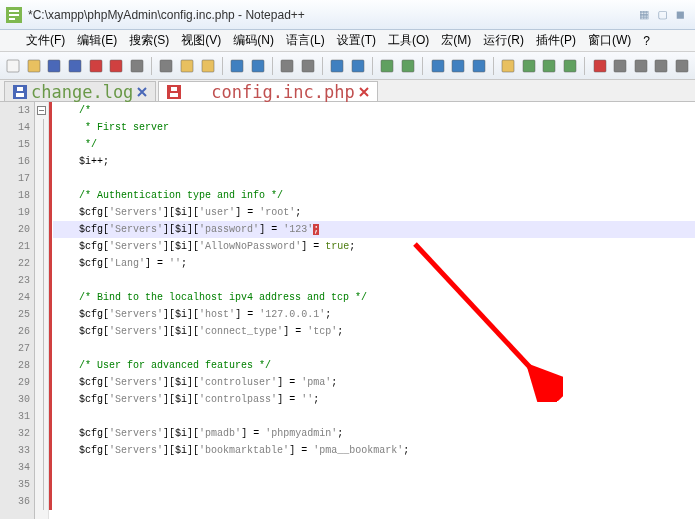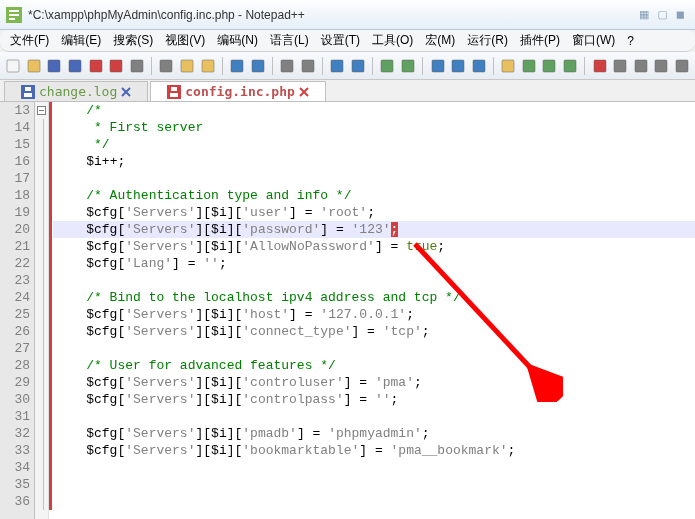--- a/index.html
+++ b/index.html
@@ -6,41 +6,41 @@
 body { font-family: "Microsoft YaHei", Arial, sans-serif; font-size: 12px; background: #f0f0f0; overflow: hidden; width: 695px; height: 519px; }
 
 
 .titlebar { height: 30px; background: linear-gradient(#fdfeff, #e6eef8); border-bottom: 1px solid #b8c8da; display: flex; align-items: center; padding: 0 6px; }
 .titlebar .app-icon { width: 16px; height: 16px; margin-right: 6px; }
 .titlebar .title-text { flex: 1; color: #333; font-size: 12px; }
 .titlebar .faded { color: #8aa0b8; margin-left: 20px; font-size: 11px; }
 .titlebar .faded .glyph { margin: 0 4px; }
 
 
-.menubar { height: 22px; background: #f5f6f7; border-bottom: 1px solid #d0d0d0; display: flex; align-items: center; padding: 0 4px; border-radius: 9px; }
+.menubar { height: 22px; background: #f5f6f7; border-bottom: 1px solid #d0d0d0; display: flex; align-items: center; padding: 0 20px; }
 .menubar span { padding: 0 6px; cursor: default; }
 
 
 .toolbar { height: 28px; background: linear-gradient(#f8fafd, #e8edf3); border-bottom: 1px solid #c8c8c8; display: flex; align-items: center; padding: 0 4px; gap: 2px; }
 .toolbar .tbtn { width: 20px; height: 20px; display: flex; align-items: center; justify-content: center; border: 1px solid transparent; border-radius: 2px; }
 .toolbar .sep { width: 1px; height: 18px; background: #c0c0c0; margin: 0 3px; }
 .toolbar svg { width: 16px; height: 16px; }
 
 
 .tabbar { height: 22px; background: #f0f0f0; border-bottom: 1px solid #c0c0c0; display: flex; align-items: flex-end; padding-left: 4px; }
-.tab { height: 20px; padding: 0 16px; display: flex; align-items: center; gap: 4px; background: #e8e8e8; border: 1px solid #c0c0c0; border-bottom: none; margin-right: 2px; font-size: 13px; font-family: Consolas, monospace; cursor: default; }
+.tab { height: 20px; padding: 0 8px; display: flex; align-items: center; gap: 4px; background: #e8e8e8; border: 1px solid #c0c0c0; border-bottom: none; margin-right: 2px; font-size: 17px; font-family: Consolas, monospace; cursor: default; }
 .tab.inactive .fname { color: #6a9948; }
 .tab.active { background: #fff; }
-.tab.active .fname { color: #c05050; font-weight: bold; }
+.tab.active .fname { color: #c05050; font-weight: normal; margin-left: 26px; }
 .tab .disk { width: 14px; height: 14px; }
 .tab .close-x { width: 10px; height: 10px; display: inline-flex; align-items: center; justify-content: center; }
 .tab .close-x svg { width: 10px; height: 10px; }
 
 
-.editor { display: flex; height: 417px; background: #fff; font-family: Consolas, "Courier New", monospace; font-size: 13px; position: relative; }
+.editor { display: flex; height: 417px; background: #fff; font-family: Consolas, "Courier New", monospace; font-size: 10px; position: relative; }
 .gutter { width: 35px; background: #e8e8e8; border-right: 1px solid #c0c0c0; color: #808080; text-align: right; padding-right: 4px; }
 .gutter div { height: 17px; line-height: 17px; }
 .fold { width: 14px; background: #f4f4f4; border-right: 1px solid #e0e0e0; }
 .fold div { height: 17px; display: flex; align-items: center; justify-content: center; }
 .fold .box { width: 9px; height: 9px; border: 1px solid #808080; background: #fff; position: relative; }
 .fold .box::before { content: ''; position: absolute; left: 1px; right: 1px; top: 3px; height: 1px; background: #808080; }
 .fold .line { width: 1px; height: 17px; background: #c0c0c0; margin-left: 4px; }
 .margin { width: 4px; background: #fff; }
 .margin .red { width: 3px; height: 100%; background: #d04040; margin-left: 0; }
 .margin div { height: 17px; }

